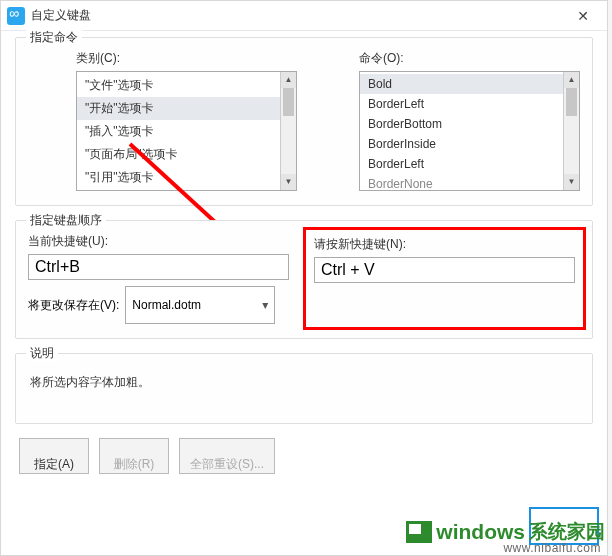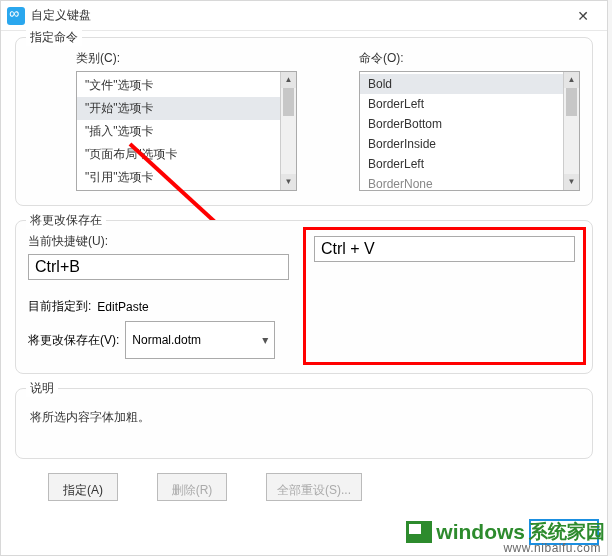--- a/index.html
+++ b/index.html
@@ -46,21 +46,21 @@
     width: 36px; height: 28px;
     text-align: center; line-height: 28px;
     font-size: 14px; color: #444;
     cursor: pointer;
   }
   .body {
     padding: 6px 14px 10px 14px;
   }
   .group {
     border: 1px solid #dedede;
-    border-radius: 8px;
+    border-radius: 2px;
     padding: 12px 12px 14px 12px;
     margin-bottom: 14px;
     position: relative;
     background: #fefefe;
   }
   .group-title {
     position: absolute;
     top: -9px; left: 10px;
     background: #fff;
     padding: 0 4px;
@@ -157,25 +157,24 @@
     display: flex;
     gap: 10px;
     padding: 0 4px;
   }
   .btn {
     min-width: 70px;
     height: 28px;
     border: 1px solid #bbb;
     background: #f3f3f3;
     color: #333;
-    padding: 8px 10px;
+    padding: 17px 10px;
     cursor: pointer;
     font-family: inherit;
     font-size: 12px;
-    margin-left: 29px;
   }
   .btn.disabled {
     color: #aaa;
     cursor: default;
   }
   .btn.primary-edge {
     position: absolute;
     right: 8px;
     bottom: 10px;
     width: 60px;
@@ -289,37 +288,34 @@
         <defs>
           <marker id="ah" markerWidth="12" markerHeight="12" refX="9" refY="5" orient="auto">
             <path d="M0,0 L10,5 L0,10 Z" fill="#ff0000"></path>
           </marker>
         </defs>
         <line x1="4" y1="4" x2="185" y2="170" stroke="#ff0000" stroke-width="4" marker-end="url(#ah)"></line>
       </svg>
     </div>
 
     <div class="group">
-      <div class="group-title">将更改保存在</div>
+      <div class="group-title">指定键盘顺序</div>
       <div class="input-row">
         <div class="input-col">
           <div class="label">当前快捷键(U):</div>
           <input class="textbox" value="Ctrl+B" style="">
-          <div class="inline-row" style="margin-top:18px;">
-            <span>目前指定到: </span>
-            <span>EditPaste</span>
-          </div>
           <div class="inline-row">
             <span>将更改保存在(V):</span>
             <div class="select">
               <span>Normal.dotm</span>
             </div>
           </div>
         </div>
         <div class="input-col hl-red">
+          <div class="label">请按新快捷键(N):</div>
           <input class="textbox" value="Ctrl + V" style="">
         </div>
       </div>
     </div>
 
     <div class="group">
       <div class="group-title">说明</div>
       <div class="desc-text">将所选内容字体加粗。</div>
     </div>
 

